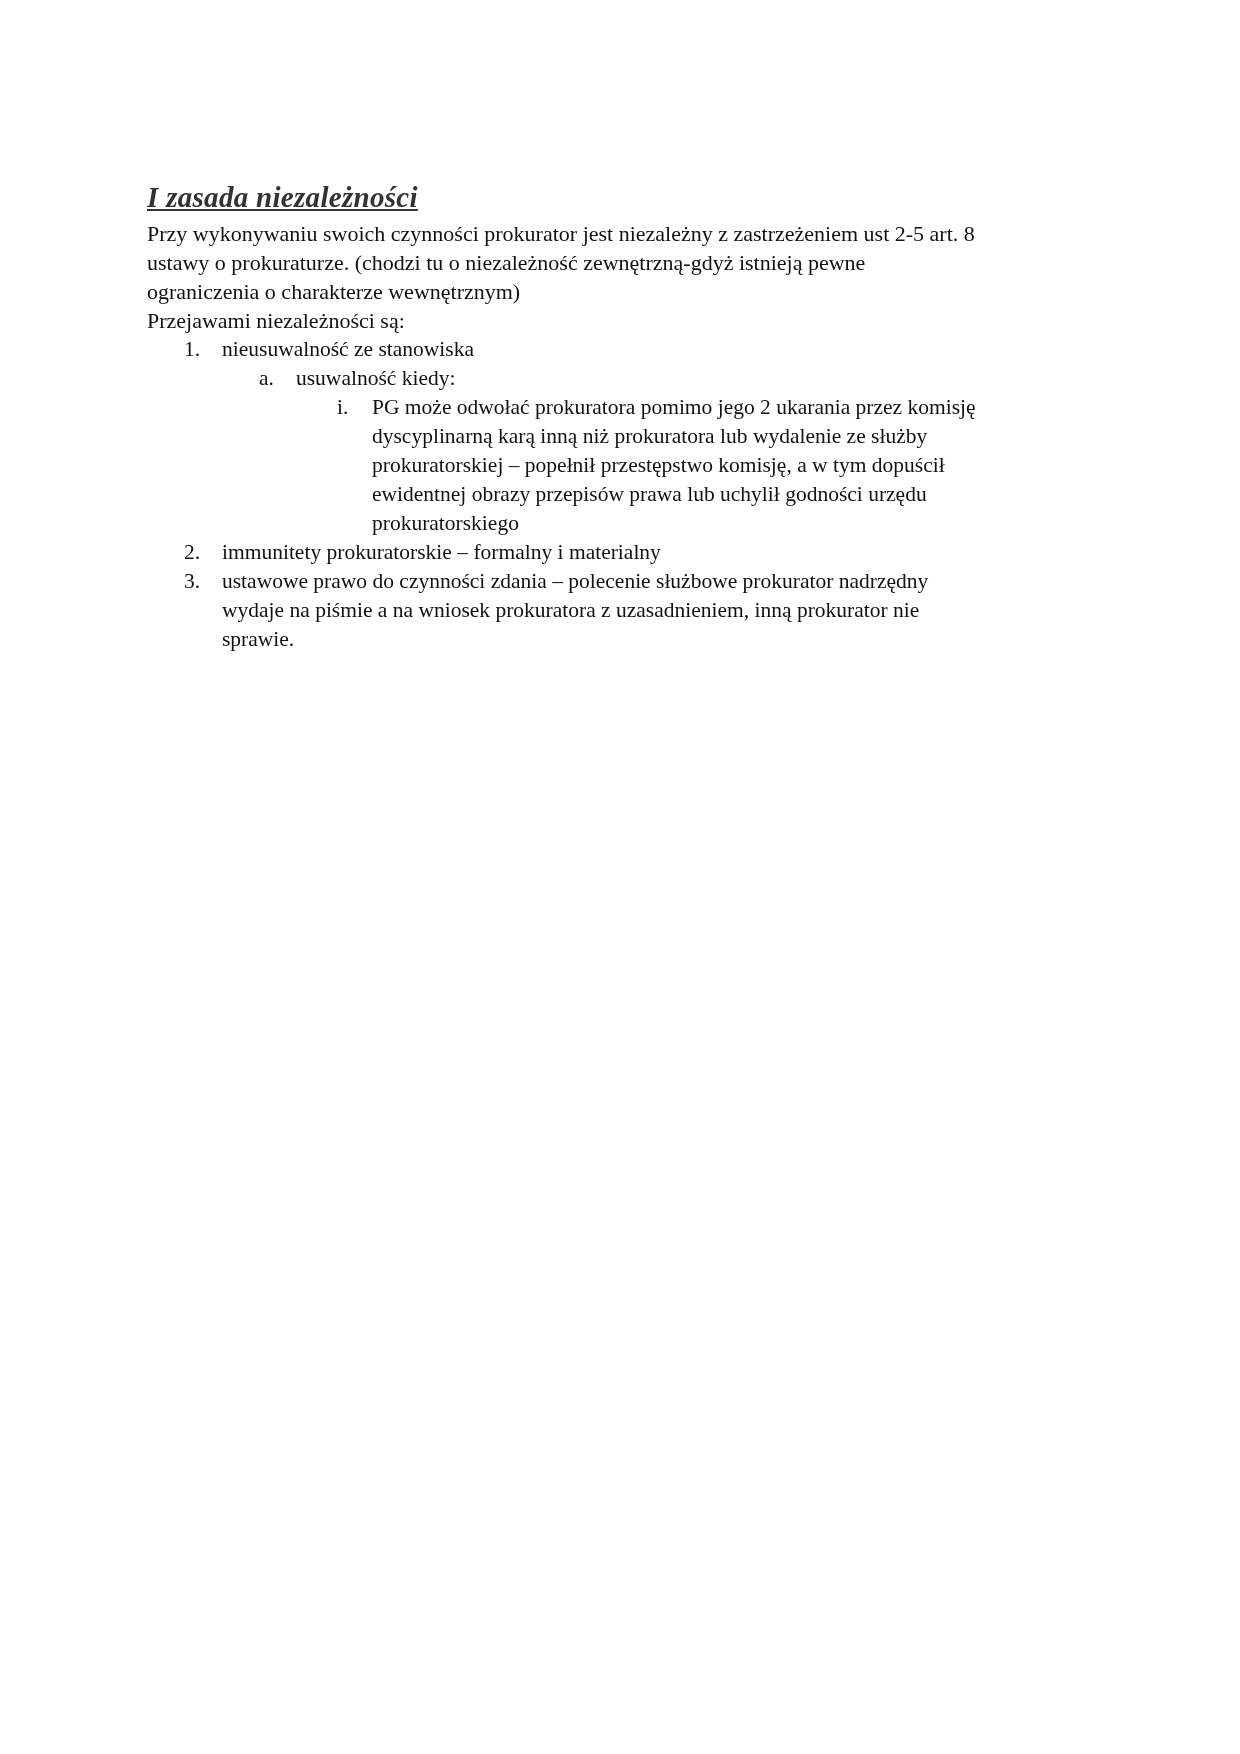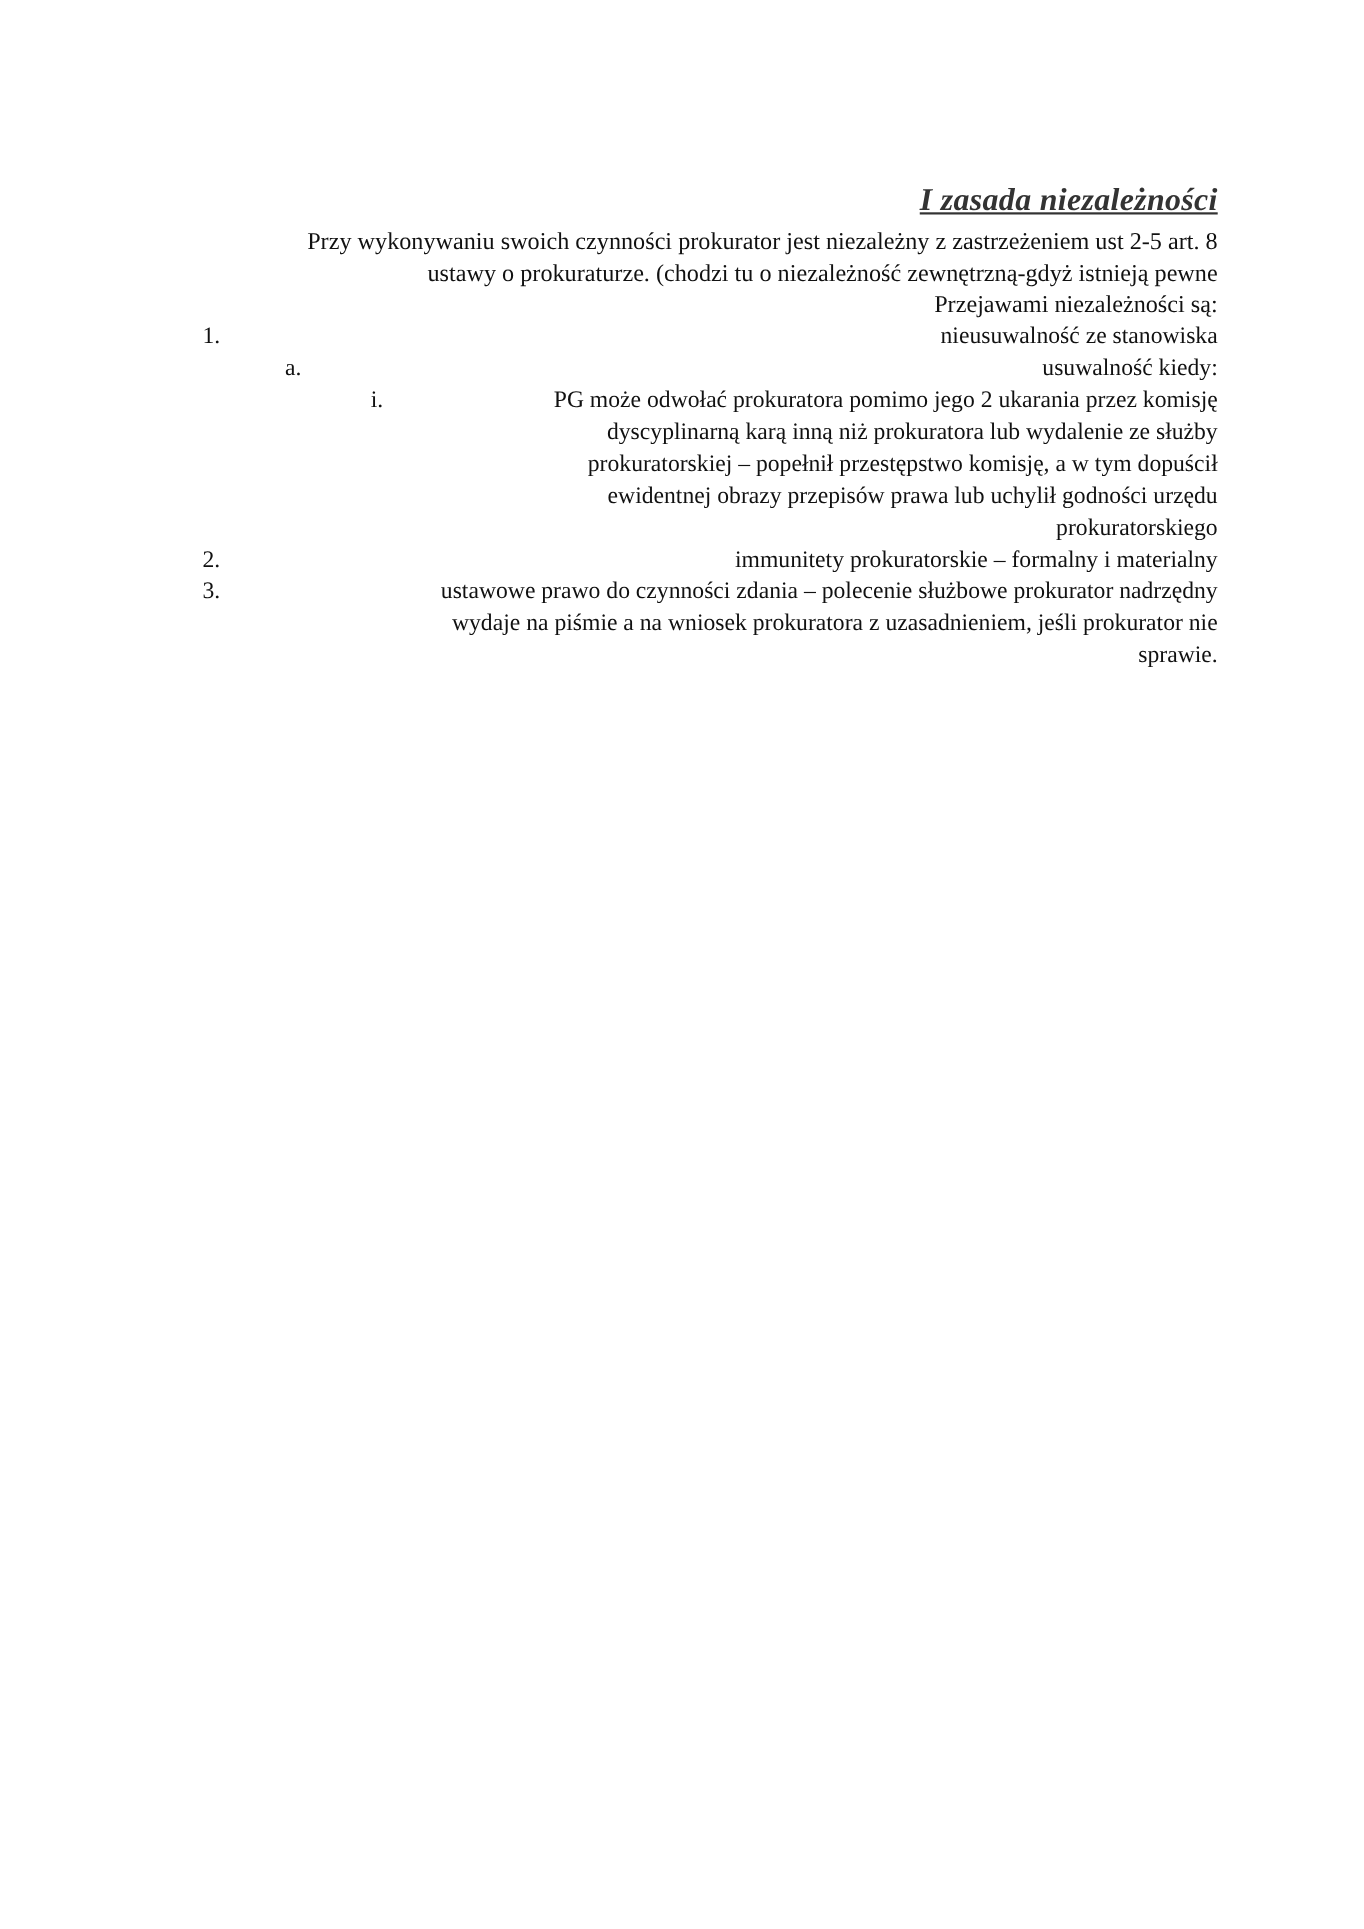--- a/index.html
+++ b/index.html
@@ -1,18 +1,18 @@
 <!DOCTYPE html>
 <html><head>
 <meta charset="utf-8">
 <style>
   html, body { margin: 0; padding: 0; background: #ffffff; }
   body { width: 1240px; height: 1754px; position: relative; overflow: hidden;
          font-family: "Liberation Serif", "DejaVu Serif", serif; color: #111; }
-  .page { position: absolute; left: 147px; top: 164px; width: 960px; text-align: right; }
+  .page { position: absolute; left: 147px; top: 179px; width: 960px; }
   .title { font-size: 29px; font-weight: bold; font-style: italic; text-decoration: underline;
            color: #333; margin: 0 0 4px 0; line-height: 36px; letter-spacing: 0.3px; }
   .para { font-size: 22px; line-height: 29px; margin: 0; }
   .line { display: block; white-space: nowrap; }
   .item { position: relative; font-size: 21.5px; line-height: 29px; }
   .item .num { position: absolute; }
   .l1 { padding-left: 75px; }
   .l1 .num { left: 37px; }
   .l2 { padding-left: 149px; }
   .l2 .num { left: 112px; }
@@ -21,20 +21,21 @@
 </style>
 </head>
 <body>
 
 <div class="page">
   <h1 class="title">I zasada niezależności</h1>
 
   <p class="para">
     <span class="line">Przy wykonywaniu swoich czynności prokurator jest niezależny z zastrzeżeniem ust 2-5 art. 8</span>
     <span class="line">ustawy o prokuraturze. (chodzi tu o niezależność zewnętrzną-gdyż istnieją pewne</span>
+    <span class="line">ograniczenia o charakterze wewnętrznym)</span>
     <span class="line">Przejawami niezależności są:</span>
   </p>
 
   <div class="item l1">
     <span class="num">1.</span>
     <span class="line">nieusuwalność ze stanowiska</span>
   </div>
   <div class="item l2">
     <span class="num">a.</span>
     <span class="line">usuwalność kiedy:</span>
@@ -47,16 +48,16 @@
     <span class="line">ewidentnej obrazy przepisów prawa lub uchylił godności urzędu</span>
     <span class="line">prokuratorskiego</span>
   </div>
   <div class="item l1">
     <span class="num">2.</span>
     <span class="line">immunitety prokuratorskie – formalny i materialny</span>
   </div>
   <div class="item l1">
     <span class="num">3.</span>
     <span class="line">ustawowe prawo do czynności zdania – polecenie służbowe prokurator nadrzędny</span>
-    <span class="line">wydaje na piśmie a na wniosek prokuratora z uzasadnieniem, jeśli prokurator nie</span>
+    <span class="line">wydaje na piśmie a na wniosek prokuratora z uzasadnieniem, inną prokurator nie</span>
     <span class="line">sprawie.</span>
   </div>
 </div>
 
 </body></html>

